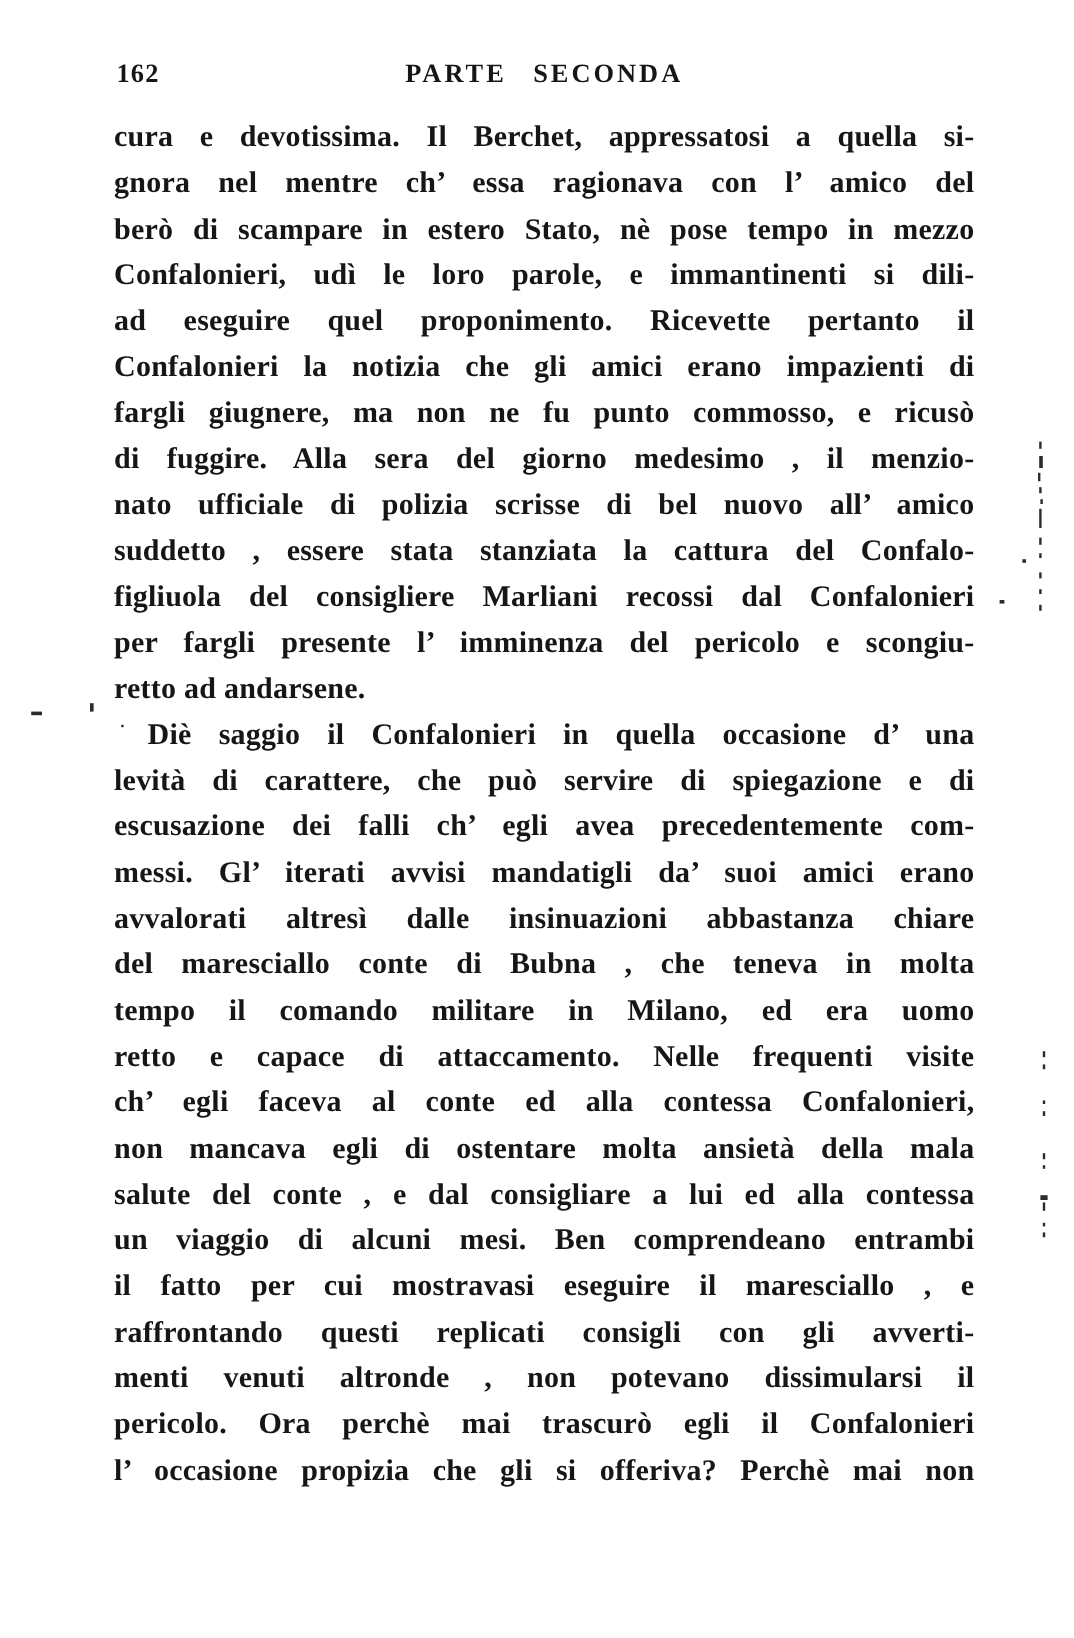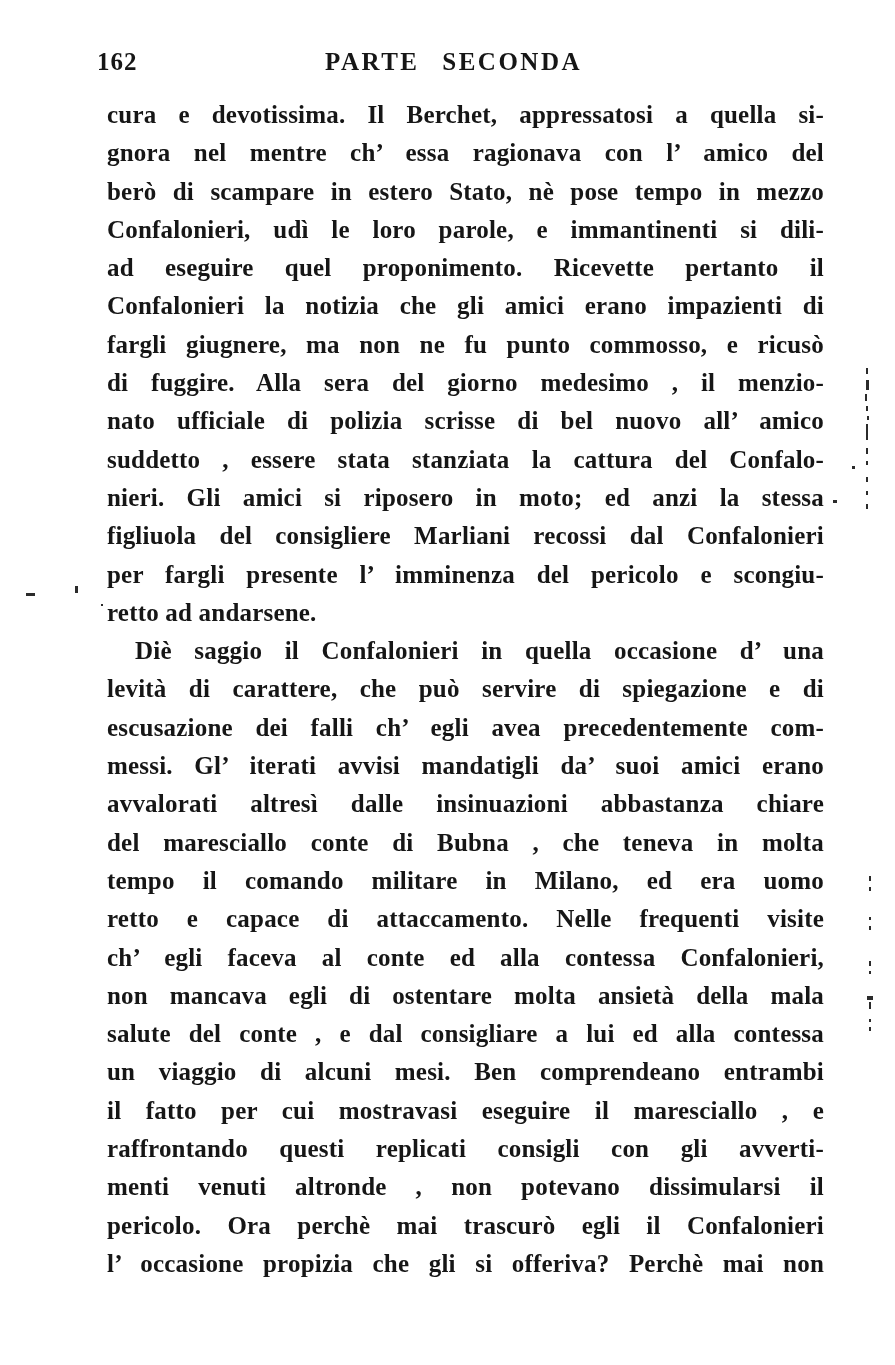--- a/index.html
+++ b/index.html
@@ -13,42 +13,41 @@
     color: #161616;
   }
   .running-head {
     position: absolute;
     left: 95px;
     top: 48px;
     width: 717px;
     height: 34px;
     text-align: center;
     font-weight: bold;
-    font-size: 25px;
+    font-size: 22px;
     letter-spacing: 2.5px;
     word-spacing: 14px;
     white-space: nowrap;
   }
   .pagenum {
     position: absolute;
     left: 2px;
     top: 0;
     letter-spacing: 1px;
     word-spacing: 0;
   }
   .text-block {
     position: absolute;
     left: 95px;
     top: 96px;
     width: 717px;
     font-size: 25px;
     font-weight: bold;
     line-height: 38.3px;
     letter-spacing: 0.2px;
-    margin-left: 12px;
   }
   .line {
     text-align: justify;
     text-align-last: justify;
     height: 38.3px;
     overflow: hidden;
   }
   .line.no-just { text-align-last: left; }
   .line.indent { text-indent: 28px; }
   .speck { position: absolute; background: #2b2b2b; }
@@ -65,21 +64,20 @@
       <div class="line">cura e devotissima. Il Berchet, appressatosi a quella si-</div>
       <div class="line">gnora nel mentre ch’ essa ragionava con l’ amico del</div>
       <div class="line">berò di scampare in estero Stato, nè pose tempo in mezzo</div>
       <div class="line">Confalonieri, udì le loro parole, e immantinenti si dili-</div>
       <div class="line">ad eseguire quel proponimento. Ricevette pertanto il</div>
       <div class="line">Confalonieri la notizia che gli amici erano impazienti di</div>
       <div class="line">fargli giugnere, ma non ne fu punto commosso, e ricusò</div>
       <div class="line">di fuggire. Alla sera del giorno medesimo , il menzio-</div>
       <div class="line">nato ufficiale di polizia scrisse di bel nuovo all’ amico</div>
       <div class="line">suddetto , essere stata stanziata la cattura del Confalo-</div>
-      <div class="line">nieri. Gli amici si riposero in moto; ed anzi la stessa</div>
       <div class="line">figliuola del consigliere Marliani recossi dal Confalonieri</div>
       <div class="line">per fargli presente l’ imminenza del pericolo e scongiu-</div>
       <div class="line no-just">retto ad andarsene.</div>
       <div class="line indent">Diè saggio il Confalonieri in quella occasione d’ una</div>
       <div class="line">levità di carattere, che può servire di spiegazione e di</div>
       <div class="line">escusazione dei falli ch’ egli avea precedentemente com-</div>
       <div class="line">messi. Gl’ iterati avvisi mandatigli da’ suoi amici erano</div>
       <div class="line">avvalorati altresì dalle insinuazioni abbastanza chiare</div>
       <div class="line">del maresciallo conte di Bubna , che teneva in molta</div>
       <div class="line">tempo il comando militare in Milano, ed era uomo</div>

